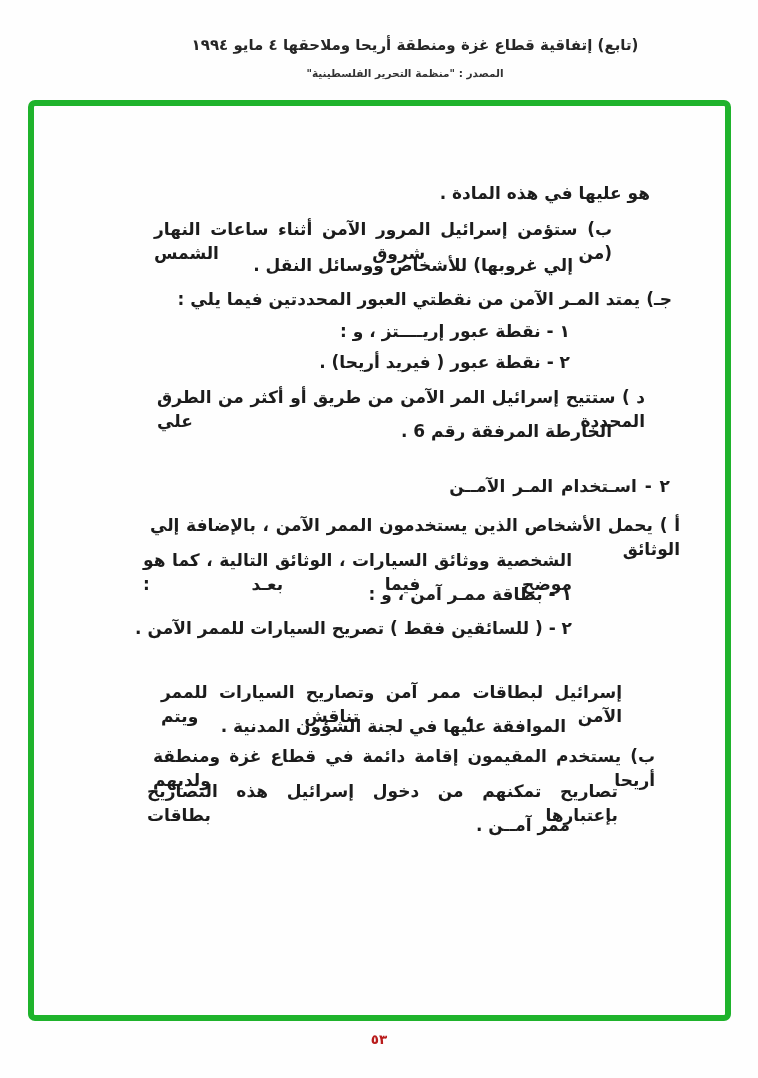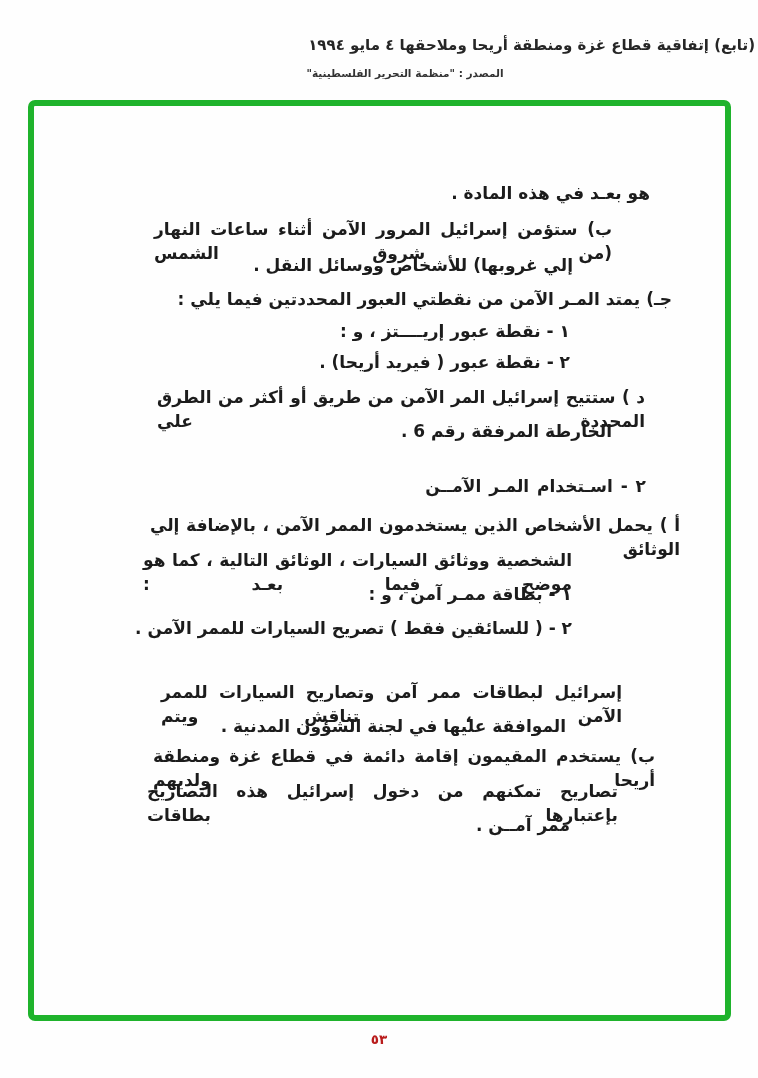--- a/index.html
+++ b/index.html
@@ -14,21 +14,21 @@
     background: #fefefe;
     overflow: hidden;
     font-family: "DejaVu Sans", sans-serif;
     color: #1c1c1c;
   }
   .hdr-title {
     position: absolute;
     top: 36px;
     left: 75px;
     width: 680px;
-    text-align: right;
+    text-align: center;
     direction: rtl;
     font-size: 15px;
     font-weight: 700;
     white-space: nowrap;
     color: #262626;
   }
   .hdr-source {
     position: absolute;
     top: 67px;
     left: 75px;
@@ -84,29 +84,29 @@
 </head>
 <body>
 
 <div class="page">
 
   <div class="hdr-title">(تابع) إتفاقية قطاع غزة ومنطقة أريحا وملاحقها ٤ مايو ١٩٩٤</div>
   <div class="hdr-source">المصدر :  "منظمة التحرير الفلسطينية"</div>
 
   <div class="frame"></div>
 
-  <div class="tline" style="top:181px; right:108px;">هو بعـد في هذه المادة .</div>
+  <div class="tline" style="top:181px; right:108px;">هو عليها في هذه المادة .</div>
   <div class="tline just" style="top:217px; right:146px; left:154px;">ب)  ستؤمن إسرائيل المرور الآمن أثناء ساعات النهار (من شروق الشمس</div>
   <div class="tline" style="top:253px; right:185px;">إلي غروبها) للأشخاص ووسائل النقل .</div>
   <div class="tline" style="top:287px; right:86px;">جـ) يمتد المـر الآمن من نقطتي العبور المحددتين فيما يلي :</div>
   <div class="tline" style="top:319px; right:188px;">١ - نقطة عبور إريــــتز ، و  :</div>
   <div class="tline" style="top:350px; right:188px;">٢ - نقطة عبور ( فيريد أريحا) .</div>
   <div class="tline just" style="top:385px; right:113px; left:157px;">د ) ستتيح إسرائيل المر الآمن من طريق أو أكثر من الطرق المحددة علي</div>
   <div class="tline" style="top:419px; right:146px;">الخارطة المرفقة رقم 6  .</div>
-  <div class="tline heading" style="top:474px; right:112px;">٢ - اسـتخدام المـر الآمــن</div>
+  <div class="tline heading" style="top:474px; right:88px;">٢ - اسـتخدام المـر الآمــن</div>
   <div class="tline just" style="top:513px; right:78px; left:150px;">أ ) يحمل الأشخاص الذين يستخدمون الممر الآمن ، بالإضافة إلي الوثائق</div>
   <div class="tline just" style="top:548px; right:186px; left:143px;">الشخصية ووثائق السيارات ، الوثائق التالية ، كما هو موضح فيما بعـد :</div>
   <div class="tline" style="top:582px; right:186px;">١ - بطاقة ممـر آمن ، و  :</div>
   <div class="tline" style="top:616px; right:186px;">٢ - ( للسائقين فقط ) تصريح السيارات للممر الآمن .</div>
   <div class="tline just" style="top:680px; right:136px; left:161px;">إسرائيل لبطاقات ممر آمن وتصاريح السيارات للممر الآمن ، تناقش ويتم</div>
   <div class="tline" style="top:714px; right:192px;">الموافقة عليها في لجنة الشؤون المدنية .</div>
   <div class="tline just" style="top:779px; right:140px; left:147px;">تصاريح تمكنهم من دخول إسرائيل هذه التصاريح بإعتبارها بطاقات</div>
   <div class="tline just" style="top:744px; right:103px; left:153px;">ب) يستخدم المقيمون إقامة دائمة في قطاع غزة ومنطقة أريحا ولديهم</div>
   <div class="tline" style="top:813px; right:188px;">ممر آمــن .</div>
 

